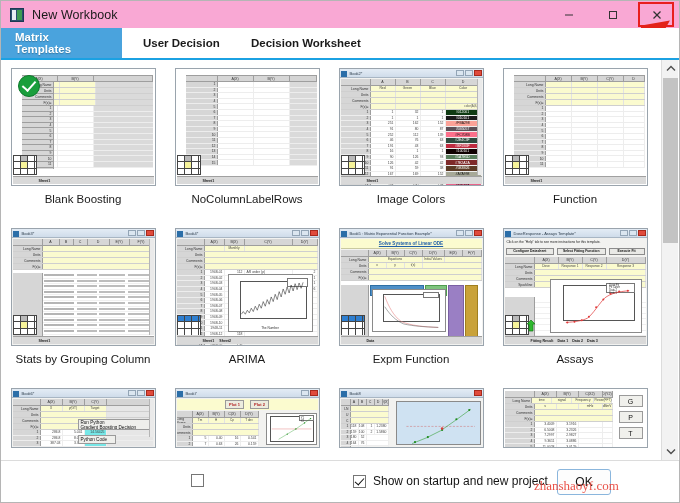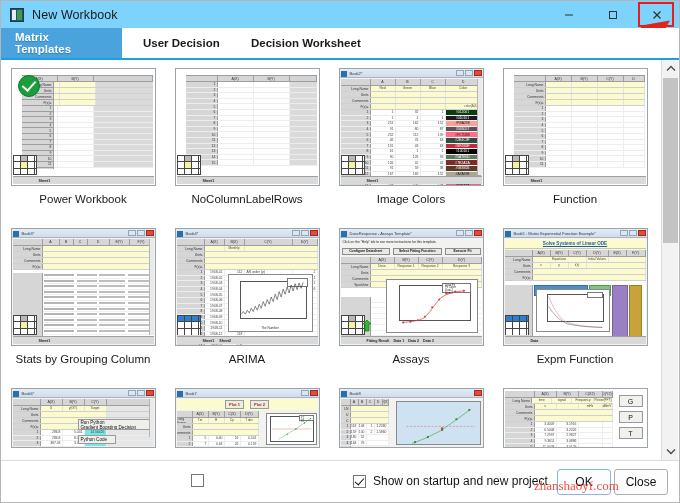--- a/index.html
+++ b/index.html
@@ -14,21 +14,21 @@
     position: relative;
     width: 680px; height: 503px;
     background: #ffffff;
     border: 1px solid #b5b5b5;
     overflow: hidden;
   }
 
   
   .titlebar {
     position: absolute; left: 0; top: 0; width: 678px; height: 27px;
-    background: #7dd3fc;
+    background: #f9a8d4;
     display: flex; align-items: center;
   }
   .title-icon {
     width: 14px; height: 14px; margin-left: 9px; margin-right: 8px;
     background: #2b4f6e; border: 1px solid #1c3a53;
     position: relative; flex: none;
   }
   .title-icon:before {
     content: ""; position: absolute; left: 1px; top: 1px;
     width: 4px; height: 10px; background: #e8eef3;
@@ -440,21 +440,21 @@
                       <div class="nb-c"></div>
                       <div class="nb-c"></div>
                       <div class="nb-c"></div>
                     </div>
                 </div>
                 <div class="statusbar"><span>Sheet1</span></div>
               </div>
               <div class="check-badge"></div>
             </div>
           </div>
-          <div class="thumb-caption">Power Workbook</div>
+          <div class="thumb-caption">Blank Boosting</div>
         </div>
 
         <div class="cell">
           <div class="thumb-wrap">
             <div class="thumb">
               <div class="mw" style="background:#ffffff">
                 <div style="position:absolute;left:10px;top:6px;right:2px;bottom:16px;background:#fff;">
                   <div class="hdr-row" style="border-top:1px solid #9e9e9e">
                     <div class="hdr-cell" style="width:32px;background:#d6d6d6"></div>
                     <div class="hdr-cell" style="width:36px">A(X)</div>
@@ -1125,20 +1125,105 @@
                     </div>
                 </div>
                 <div class="statusbar">
                   <span>Sheet1</span>
                   <span style="padding-left:4px">Sheet2</span>
                 </div>
               </div>
             </div>
           </div>
           <div class="thumb-caption">ARIMA</div>
+        </div>
+
+        <div class="cell">
+          <div class="thumb-wrap">
+            <div class="thumb">
+              <div class="mw">
+                <div class="mw-title">
+                  <span class="mw-ico"></span>
+                  <span style="padding-left:8px">Book5 : Matrix Exponential Function Example*</span>
+                  <span class="mw-btns">
+                      <span class="mw-btn"></span>
+                      <span class="mw-btn"></span>
+                      <span class="mw-btn cl"></span>
+                    </span>
+                </div>
+                <div style="position:absolute;left:1px;top:10px;right:1px;height:10px;background:#fbfbcf;border-bottom:1px solid #c9c9a0;display:flex;align-items:center;justify-content:center;font-size:4.6px;font-weight:bold;color:#1f5fa8;text-decoration:underline">Solve Systems of Linear ODE</div>
+                <div class="sheet" style="top:21px">
+                  <div class="hdr-row">
+                    <div class="hdr-cell" style="width:28px;background:#d6d6d6"></div>
+                    <div class="hdr-cell" style="width:18px">A(X)</div>
+                    <div class="hdr-cell" style="width:18px">B(Y)</div>
+                    <div class="hdr-cell" style="width:18px">C(Y)</div>
+                    <div class="hdr-cell" style="width:22px">D(Y)</div>
+                    <div class="hdr-cell" style="width:18px">E(X)</div>
+                    <div class="hdr-cell" style="flex:1">F(Y)</div>
+                  </div>
+                  <div class="lbl-row">
+                    <div class="lbl-head" style="width:28px">Long Name</div>
+                    <div class="lbl-cell yellow" style="width:54px;font-size:3.2px;text-align:center;color:#444">Equations</div>
+                    <div class="lbl-cell yellow" style="width:22px;font-size:3.2px;text-align:center;color:#444">Initial Values</div>
+                    <div class="lbl-cell yellow" style="flex:1"></div>
+                  </div>
+                  <div class="lbl-row">
+                    <div class="lbl-head" style="width:28px">Units</div>
+                    <div class="lbl-cell yellow" style="width:18px;font-size:3.2px;text-align:center;color:#444">x</div>
+                    <div class="lbl-cell yellow" style="width:18px;font-size:3.2px;text-align:center;color:#444">y</div>
+                    <div class="lbl-cell yellow" style="width:18px;font-size:3.2px;text-align:center;color:#444">t(s)</div>
+                    <div class="lbl-cell yellow" style="flex:1"></div>
+                  </div>
+                  <div class="lbl-row">
+                      <div class="lbl-head" style="width:28px">Comments</div>
+                      <div class="lbl-cell yellow" style="flex:1"></div>
+                    </div>
+                  <div class="lbl-row">
+                      <div class="lbl-head" style="width:28px">F(x)=</div>
+                      <div class="lbl-cell yellow" style="flex:1"></div>
+                    </div>
+                  <div style="position:absolute;left:0;top:35px;right:0;bottom:0;background:#fff"></div>
+                  <div style="position:absolute;left:0;top:35px;width:28px;bottom:0;background:#d6d6d6;border-right:1px solid #9e9e9e"></div>
+                  <div style="position:absolute;left:29px;top:35px;width:54px;height:11px;background:#4f8fc7;border:1px solid #2e6ea3"></div>
+                  <div style="position:absolute;left:84px;top:35px;width:22px;height:11px;background:#7fc47f;border:1px solid #4f9b4f"></div>
+                  <div style="position:absolute;left:107px;top:35px;width:16px;bottom:0;background:#9a7fc4;border:1px solid #7a5fa3"></div>
+                  <div style="position:absolute;left:124px;top:35px;right:4px;bottom:0;background:#c9a23a;border:1px solid #a07f20"></div>
+                </div>
+
+                <div class="mini-plot" style="left:32px;top:60px;width:74px;bottom:13px">
+                  <div class="pl-frame"></div>
+                  <div class="pl-legend" style="width:22%;height:14%;right:8%;top:6%"></div>
+                  <svg style="position:absolute;left:14%;top:10%;right:6%;bottom:22%" viewBox="0 0 100 60" preserveAspectRatio="none">
+                    <path d="M3,4 C10,22 18,38 32,48 C50,55 70,57 96,58" fill="none" stroke="#e98b8b" stroke-width="1.1"></path>
+                    <path d="M3,22 C12,36 22,46 36,52 C54,56 72,57 96,58" fill="none" stroke="#555" stroke-width="0.9"></path>
+                  </svg>
+                </div>
+                <div class="navbox blue">
+                  <div class="nb-r">
+                      <div class="nb-c"></div>
+                      <div class="nb-c"></div>
+                      <div class="nb-c"></div>
+                    </div>
+                  <div class="nb-r" style="background:#fff">
+                      <div class="nb-c"></div>
+                      <div class="nb-c"></div>
+                      <div class="nb-c"></div>
+                    </div>
+                  <div class="nb-r" style="border:none;background:#fff">
+                      <div class="nb-c"></div>
+                      <div class="nb-c"></div>
+                      <div class="nb-c"></div>
+                    </div>
+                </div>
+                <div class="statusbar"><span>Data</span></div>
+              </div>
+            </div>
+          </div>
+          <div class="thumb-caption">Expm Function</div>
         </div>
 
         <div class="cell">
           <div class="thumb-wrap">
             <div class="thumb">
               <div class="mw">
                 <div class="mw-title">
                   <span class="mw-ico"></span>
                   <span style="padding-left:8px">DoseResponse - Assays Template*</span>
                   <span class="mw-btns">
@@ -1235,105 +1320,20 @@
                   <span>Fitting Result</span>
                   <span style="padding-left:3px">Data 1</span>
                   <span style="padding-left:3px">Data 2</span>
                   <span style="padding-left:3px">Data 3</span>
                 </div>
               </div>
             </div>
           </div>
           <div class="thumb-caption">Assays</div>
         </div>
-
-        <div class="cell">
-          <div class="thumb-wrap">
-            <div class="thumb">
-              <div class="mw">
-                <div class="mw-title">
-                  <span class="mw-ico"></span>
-                  <span style="padding-left:8px">Book5 : Matrix Exponential Function Example*</span>
-                  <span class="mw-btns">
-                      <span class="mw-btn"></span>
-                      <span class="mw-btn"></span>
-                      <span class="mw-btn cl"></span>
-                    </span>
-                </div>
-                <div style="position:absolute;left:1px;top:10px;right:1px;height:10px;background:#fbfbcf;border-bottom:1px solid #c9c9a0;display:flex;align-items:center;justify-content:center;font-size:4.6px;font-weight:bold;color:#1f5fa8;text-decoration:underline">Solve Systems of Linear ODE</div>
-                <div class="sheet" style="top:21px">
-                  <div class="hdr-row">
-                    <div class="hdr-cell" style="width:28px;background:#d6d6d6"></div>
-                    <div class="hdr-cell" style="width:18px">A(X)</div>
-                    <div class="hdr-cell" style="width:18px">B(Y)</div>
-                    <div class="hdr-cell" style="width:18px">C(Y)</div>
-                    <div class="hdr-cell" style="width:22px">D(Y)</div>
-                    <div class="hdr-cell" style="width:18px">E(X)</div>
-                    <div class="hdr-cell" style="flex:1">F(Y)</div>
-                  </div>
-                  <div class="lbl-row">
-                    <div class="lbl-head" style="width:28px">Long Name</div>
-                    <div class="lbl-cell yellow" style="width:54px;font-size:3.2px;text-align:center;color:#444">Equations</div>
-                    <div class="lbl-cell yellow" style="width:22px;font-size:3.2px;text-align:center;color:#444">Initial Values</div>
-                    <div class="lbl-cell yellow" style="flex:1"></div>
-                  </div>
-                  <div class="lbl-row">
-                    <div class="lbl-head" style="width:28px">Units</div>
-                    <div class="lbl-cell yellow" style="width:18px;font-size:3.2px;text-align:center;color:#444">x</div>
-                    <div class="lbl-cell yellow" style="width:18px;font-size:3.2px;text-align:center;color:#444">y</div>
-                    <div class="lbl-cell yellow" style="width:18px;font-size:3.2px;text-align:center;color:#444">t(s)</div>
-                    <div class="lbl-cell yellow" style="flex:1"></div>
-                  </div>
-                  <div class="lbl-row">
-                      <div class="lbl-head" style="width:28px">Comments</div>
-                      <div class="lbl-cell yellow" style="flex:1"></div>
-                    </div>
-                  <div class="lbl-row">
-                      <div class="lbl-head" style="width:28px">F(x)=</div>
-                      <div class="lbl-cell yellow" style="flex:1"></div>
-                    </div>
-                  <div style="position:absolute;left:0;top:35px;right:0;bottom:0;background:#fff"></div>
-                  <div style="position:absolute;left:0;top:35px;width:28px;bottom:0;background:#d6d6d6;border-right:1px solid #9e9e9e"></div>
-                  <div style="position:absolute;left:29px;top:35px;width:54px;height:11px;background:#4f8fc7;border:1px solid #2e6ea3"></div>
-                  <div style="position:absolute;left:84px;top:35px;width:22px;height:11px;background:#7fc47f;border:1px solid #4f9b4f"></div>
-                  <div style="position:absolute;left:107px;top:35px;width:16px;bottom:0;background:#9a7fc4;border:1px solid #7a5fa3"></div>
-                  <div style="position:absolute;left:124px;top:35px;right:4px;bottom:0;background:#c9a23a;border:1px solid #a07f20"></div>
-                </div>
-
-                <div class="mini-plot" style="left:32px;top:60px;width:74px;bottom:13px">
-                  <div class="pl-frame"></div>
-                  <div class="pl-legend" style="width:22%;height:14%;right:8%;top:6%"></div>
-                  <svg style="position:absolute;left:14%;top:10%;right:6%;bottom:22%" viewBox="0 0 100 60" preserveAspectRatio="none">
-                    <path d="M3,4 C10,22 18,38 32,48 C50,55 70,57 96,58" fill="none" stroke="#e98b8b" stroke-width="1.1"></path>
-                    <path d="M3,22 C12,36 22,46 36,52 C54,56 72,57 96,58" fill="none" stroke="#555" stroke-width="0.9"></path>
-                  </svg>
-                </div>
-                <div class="navbox blue">
-                  <div class="nb-r">
-                      <div class="nb-c"></div>
-                      <div class="nb-c"></div>
-                      <div class="nb-c"></div>
-                    </div>
-                  <div class="nb-r" style="background:#fff">
-                      <div class="nb-c"></div>
-                      <div class="nb-c"></div>
-                      <div class="nb-c"></div>
-                    </div>
-                  <div class="nb-r" style="border:none;background:#fff">
-                      <div class="nb-c"></div>
-                      <div class="nb-c"></div>
-                      <div class="nb-c"></div>
-                    </div>
-                </div>
-                <div class="statusbar"><span>Data</span></div>
-              </div>
-            </div>
-          </div>
-          <div class="thumb-caption">Expm Function</div>
-        </div>
       </div>
 
       <div class="row" style="height:70px">
 
         <div class="cell">
           <div class="thumb-wrap" style="height:60px;align-items:flex-start">
             <div class="thumb" style="height:60px">
               <div class="mw">
                 <div class="mw-title">
                   <span class="mw-ico"></span>
@@ -1688,18 +1688,17 @@
 
   <div class="bottombar">
     <div class="cbox-wrap" style="left:190px;top:13px">
       <span class="cbox"></span>
     </div>
     <div class="cbox-wrap" style="left:352px;top:13px">
       <span class="cbox checked"></span>
       <span>Show on startup and new project</span>
     </div>
     <div class="btn primary" style="left:556px;top:8px">OK</div>
-    <div class="btn" style="left:613px;top:8px">Close</div>
   </div>
 
   <div class="watermark">zhanshaoyf.com</div>
 
 </div>
 
 </body></html>

